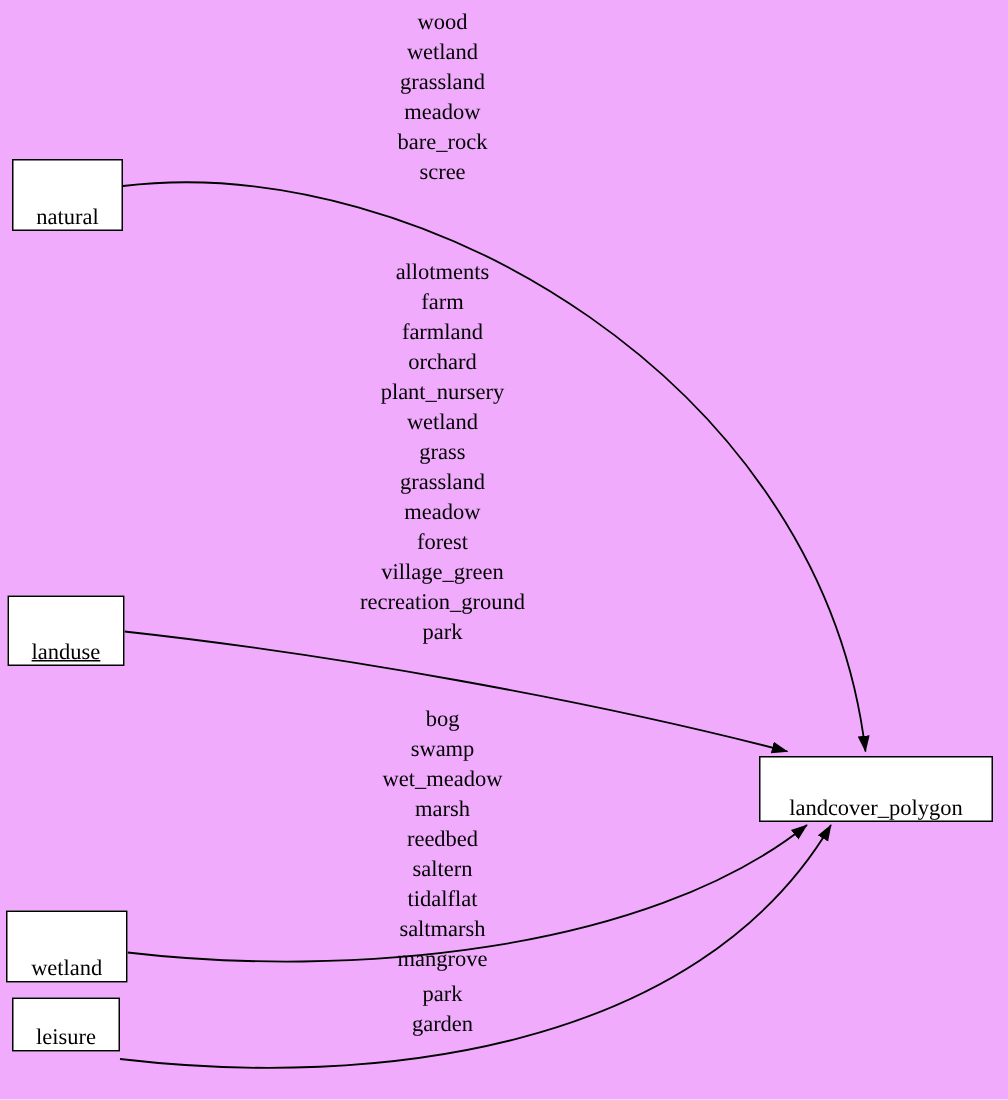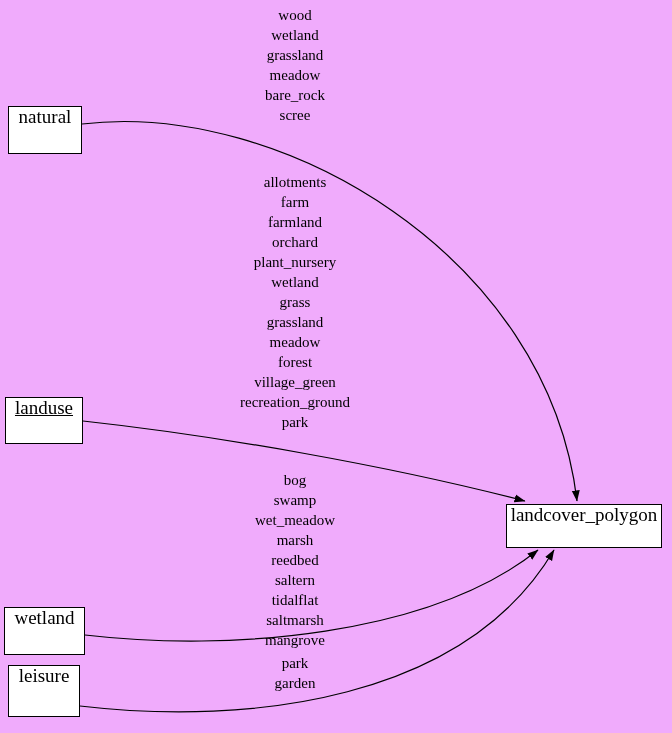--- a/index.html
+++ b/index.html
@@ -24,23 +24,23 @@
   svg.edges path.edge {
     fill: none;
     stroke: #000000;
     stroke-width: 1.2px;
   }
   .node {
     position: absolute;
     background: #ffffff;
     border: 1.5px solid #000000;
     display: flex;
-    align-items: flex-start;
+    align-items: flex-end;
     justify-content: center;
-    font-size: 19px;
+    font-size: 15px;
     line-height: 1;
     white-space: nowrap;
   }
   .edge-labels {
     position: absolute;
     width: 222px;
     text-align: center;
     font-size: 15px;
     line-height: 20px;
     white-space: nowrap;
@@ -110,21 +110,21 @@
   </div>
 
   <div class="node" style="left:5px; top:397px; width:78px; height:47px;text-decoration:underline;">
     <span>landuse</span>
   </div>
 
   <div class="node" style="left:4px; top:607px; width:81px; height:48px;">
     <span>wetland</span>
   </div>
 
-  <div class="node" style="left:8px; top:665px; width:72px; height:52px;">
+  <div class="node" style="left:8px; top:665px; width:72px; height:36px;">
     <span>leisure</span>
   </div>
 
   <div class="node" style="left:506px; top:504px; width:156px; height:44px;">
     <span>landcover_polygon</span>
   </div>
 
 </div>
 
 </body></html>

